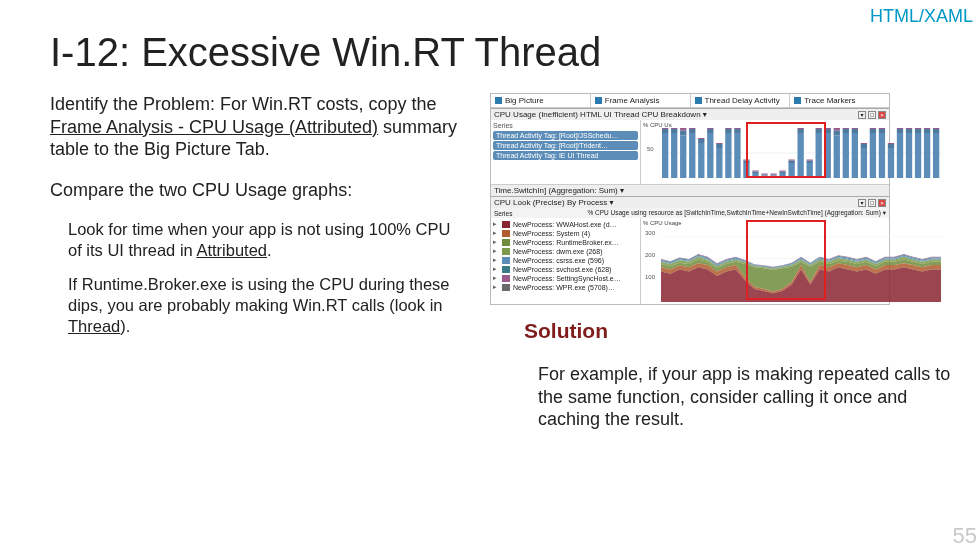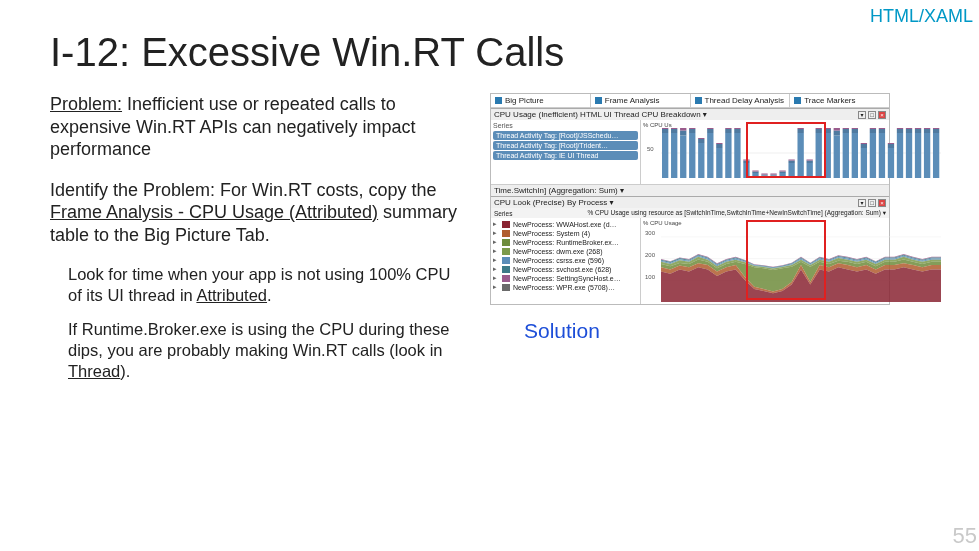--- a/index.html
+++ b/index.html
@@ -8,21 +8,21 @@
   .tag { position: absolute; top: 6px; right: 6px; color: #0098c6; font-size: 18px; font-family: "Segoe UI", Arial, sans-serif; font-weight: 400; }
   .title { font-size: 40px; font-weight: 300; margin-top: 18px; margin-bottom: 18px; letter-spacing: 0; }
   .cols { display: flex; gap: 28px; }
   .left { width: 418px; }
   .right { flex: 1; position: relative; }
   .para { font-size: 18px; line-height: 1.25; margin-bottom: 18px; font-weight: 300; }
   .para .b { font-weight: 500; text-decoration: underline; }
   .para .b2 { font-weight: 500; }
   .u { text-decoration: underline; }
   .sub { margin-left: 18px; font-size: 16.5px; line-height: 1.25; margin-bottom: 14px; font-weight: 300; }
-  .sol-head { color: #1d4ed8; font-size: 21px; font-weight: 400; margin: 14px 0 20px 28px; }
+  .sol-head { color: #7f1d1d; font-size: 21px; font-weight: 700; margin: 14px 0 20px 28px; }
   .sol-p { font-size: 18px; line-height: 1.25; margin: 0 10px 14px 42px; font-weight: 300; }
   .pagenum { position: absolute; bottom: 2px; right: 2px; font-size: 22px; color: #c9c9c9; font-weight: 300; }
 
   
   .shot { width: 400px; margin-left: -6px; border: 1px solid #bbb; background: #8b5cf6; font-family: "Segoe UI", Arial, sans-serif; }
   .tabs { display: flex; background: #fff; border-bottom: 1px solid #ccc; }
   .tab { flex: 1; font-size: 8px; padding: 2px 4px; border-right: 1px solid #ccc; display: flex; align-items: center; gap: 3px; background: #fff; }
   .tab:last-child { border-right: none; }
   .tab .x { width: 7px; height: 7px; background: #2a7ab0; display: inline-block; }
   .panel { border-top: 1px solid #aaa; }
@@ -43,33 +43,31 @@
   .chart .ylabel { position: absolute; left: 2px; top: 2px; font-size: 6px; color: #444; }
   .chart svg { position: absolute; left: 20px; right: 4px; top: 8px; bottom: 4px; }
   .redbox { position: absolute; border: 2px solid #e02020; }
   .attr-row { background: #5b8db8; color: #fff; border-radius: 2px; padding: 1px 3px; margin-bottom: 1px; white-space: nowrap; }
 </style>
 </head>
 <body>
 
 <div class="slide">
   <div class="tag">HTML/XAML</div>
-  <h1 class="title">I-12: Excessive Win.RT Calls</h1>
+  <h1 class="title">I-12: Excessive Win.RT Thread</h1>
 
   <div class="cols">
     <div class="left">
 
-      <p class="para">
-        <span class="b">Problem:</span><span> Inefficient use or repeated calls to expensive Win.RT APIs can negatively impact performance</span>
-      </p>
 
       <p class="para">
         <span class="b2">Identify the Problem:</span><span> For Win.RT costs, copy the </span><span class="u">Frame Analysis - CPU Usage (Attributed)</span><span> summary table to the Big Picture Tab.</span>
       </p>
 
+      <p class="para">Compare the two CPU Usage graphs:</p>
 
       <p class="sub">
         <span>Look for time when your app is not using 100% CPU of its UI thread in </span><span class="u">Attributed</span><span>.</span>
       </p>
 
       <p class="sub">
         <span>If Runtime.Broker.exe is using the CPU during these dips, you are probably making Win.RT calls (look in </span><span class="u">Thread</span><span>).</span>
       </p>
     </div>
 
@@ -80,21 +78,21 @@
           <div class="tab">
               <span class="x"></span>
               <span>Big Picture</span>
             </div>
           <div class="tab">
               <span class="x"></span>
               <span>Frame Analysis</span>
             </div>
           <div class="tab">
               <span class="x"></span>
-              <span>Thread Delay Analysis</span>
+              <span>Thread Delay Activity</span>
             </div>
           <div class="tab">
               <span class="x"></span>
               <span>Trace Markers</span>
             </div>
         </div>
 
         <div class="panel">
           <div class="panel-head">
             <span>CPU Usage (Inefficient)   HTML UI Thread CPU Breakdown ▾</span>
@@ -292,17 +290,18 @@
                   <path d="M0.0,41.3L9.3,43.4L18.7,39.5L28.0,41.3L37.3,37.3L46.7,39.1L56.0,45.6L65.3,41.3L74.7,39.1L84.0,51.0L93.3,60.8L102.7,63.0L112.0,65.6L121.3,63.0L130.7,56.0L140.0,39.1L149.3,56.0L158.7,39.1L168.0,41.3L177.3,37.3L186.7,39.1L196.0,41.3L205.3,39.1L214.7,43.4L224.0,39.1L233.3,39.1L242.7,37.3L252.0,39.1L261.3,41.3L270.7,39.1L280.0,39.1L280.0,43.4L270.7,43.4L261.3,45.6L252.0,43.4L242.7,41.3L233.3,43.4L224.0,43.4L214.7,47.8L205.3,43.4L196.0,45.6L186.7,43.4L177.3,41.3L168.0,45.6L158.7,43.4L149.3,58.6L140.0,43.4L130.7,58.6L121.3,65.1L112.0,67.3L102.7,65.1L93.3,63.0L84.0,54.3L74.7,43.4L65.3,45.6L56.0,49.9L46.7,43.4L37.3,41.3L28.0,45.6L18.7,43.4L9.3,47.8L0.0,45.6Z" fill="#b05c2e" fill-opacity="0.85"></path>
                   <path d="M0.0,45.6L9.3,47.8L18.7,43.4L28.0,45.6L37.3,41.3L46.7,43.4L56.0,49.9L65.3,45.6L74.7,43.4L84.0,54.3L93.3,63.0L102.7,65.1L112.0,67.3L121.3,65.1L130.7,58.6L140.0,43.4L149.3,58.6L158.7,43.4L168.0,45.6L177.3,41.3L186.7,43.4L196.0,45.6L205.3,43.4L214.7,47.8L224.0,43.4L233.3,43.4L242.7,41.3L252.0,43.4L261.3,45.6L270.7,43.4L280.0,43.4L280.0,76.0L270.7,76.0L261.3,76.0L252.0,76.0L242.7,76.0L233.3,76.0L224.0,76.0L214.7,76.0L205.3,76.0L196.0,76.0L186.7,76.0L177.3,76.0L168.0,76.0L158.7,76.0L149.3,76.0L140.0,76.0L130.7,76.0L121.3,76.0L112.0,76.0L102.7,76.0L93.3,76.0L84.0,76.0L74.7,76.0L65.3,76.0L56.0,76.0L46.7,76.0L37.3,76.0L28.0,76.0L18.7,76.0L9.3,76.0L0.0,76.0Z" fill="#8a2432" fill-opacity="0.85"></path>
                 </svg>
               <div class="redbox" style="left:105px;top:2px;width:80px;height:80px;"></div>
             </div>
           </div>
         </div>
       </div>
 
       <div class="sol-head">Solution</div>
+      <p class="sol-p">For example, if your app is making repeated calls to the same function, consider calling it once and caching the result.</p>
     </div>
   </div>
 
   <div class="pagenum">55</div>
 </div>
 
 </body></html>

